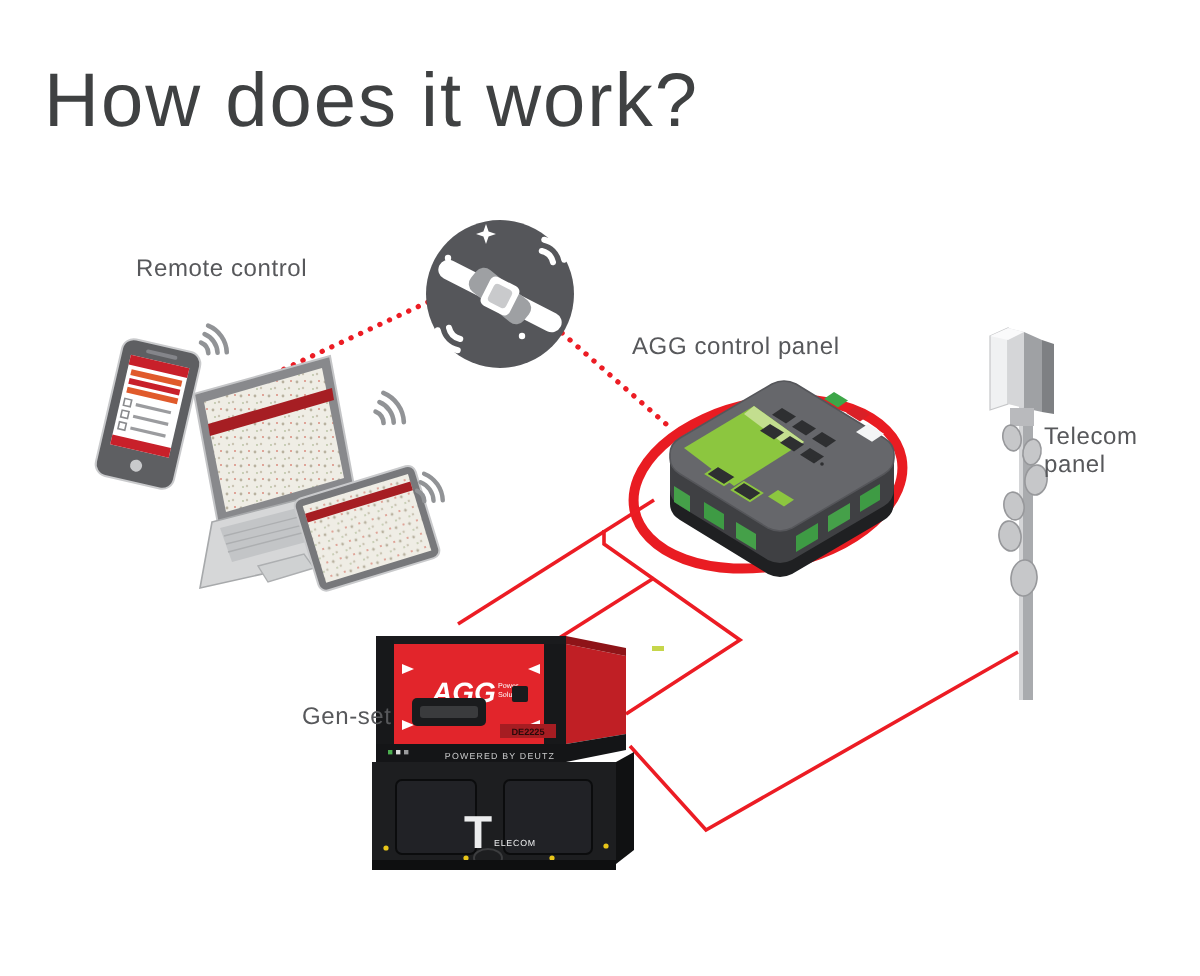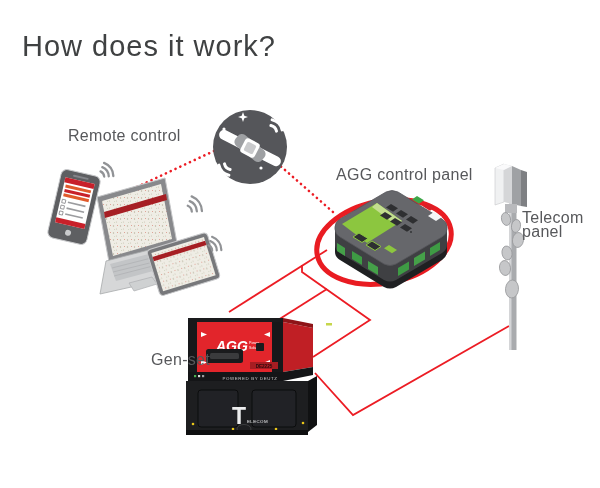--- a/index.html
+++ b/index.html
@@ -1,23 +1,23 @@
 <!DOCTYPE html>
 <html><head>
 <meta charset="utf-8">
 <style>
   html,body{margin:0;padding:0;background:#fff;}
   .stage{position:relative;width:600px;height:488px;background:#fff;overflow:hidden;
          font-family:"Liberation Sans",sans-serif;}
   .stage svg{position:absolute;left:0;top:0;}
-  .title{position:absolute;left:22px;top:30px;font-size:29px;letter-spacing:1px;
+  .title{position:absolute;left:22px;top:30px;font-size:38px;letter-spacing:1px;
          color:#3F4142;white-space:nowrap;}
-  .lbl{position:absolute;font-size:16px;letter-spacing:.3px;color:#57585B;white-space:nowrap;}
+  .lbl{position:absolute;font-size:12px;letter-spacing:.3px;color:#57585B;white-space:nowrap;}
   .lbl-remote{left:68px;top:127px;}
-  .lbl-panel{left:336px;top:166px;}
+  .lbl-panel{left:316px;top:166px;}
   .lbl-tower{left:522px;top:211px;width:70px;text-align:left;line-height:14px;}
   .lbl-genset{left:119px;top:351px;margin-left:32px;}
   .svgtext{font-family:"Liberation Sans",sans-serif;}
 </style>
 </head>
 <body>
 
 <div class="stage">
 
 <svg width="600" height="488" viewBox="0 0 600 488">

